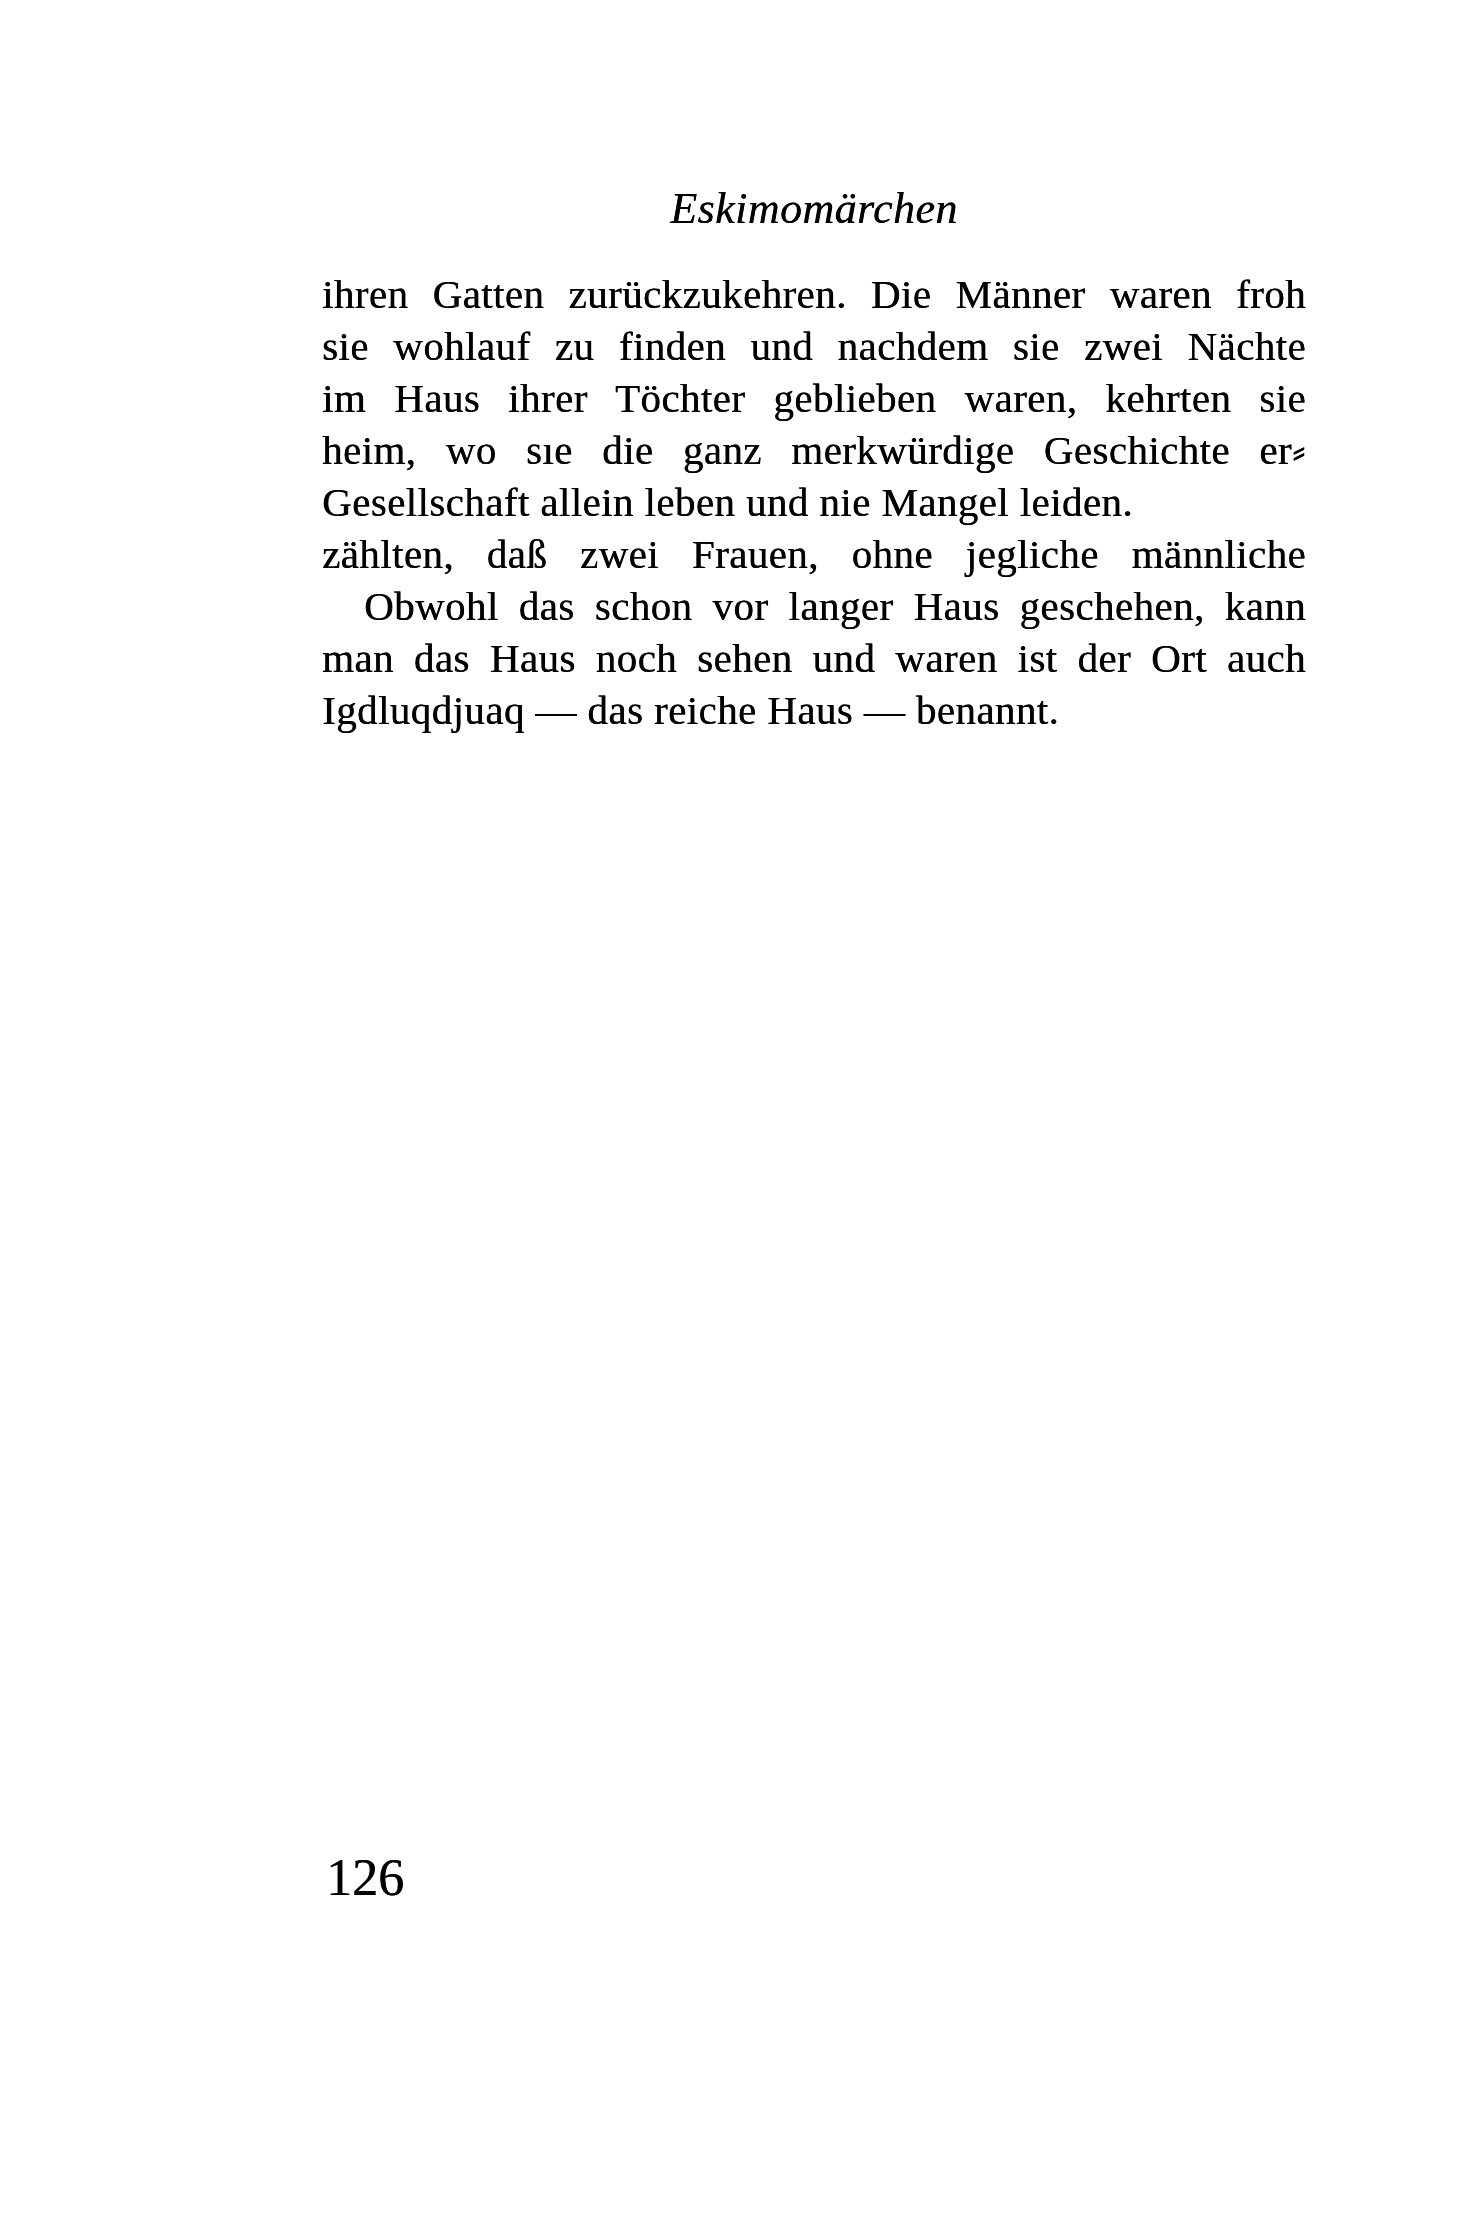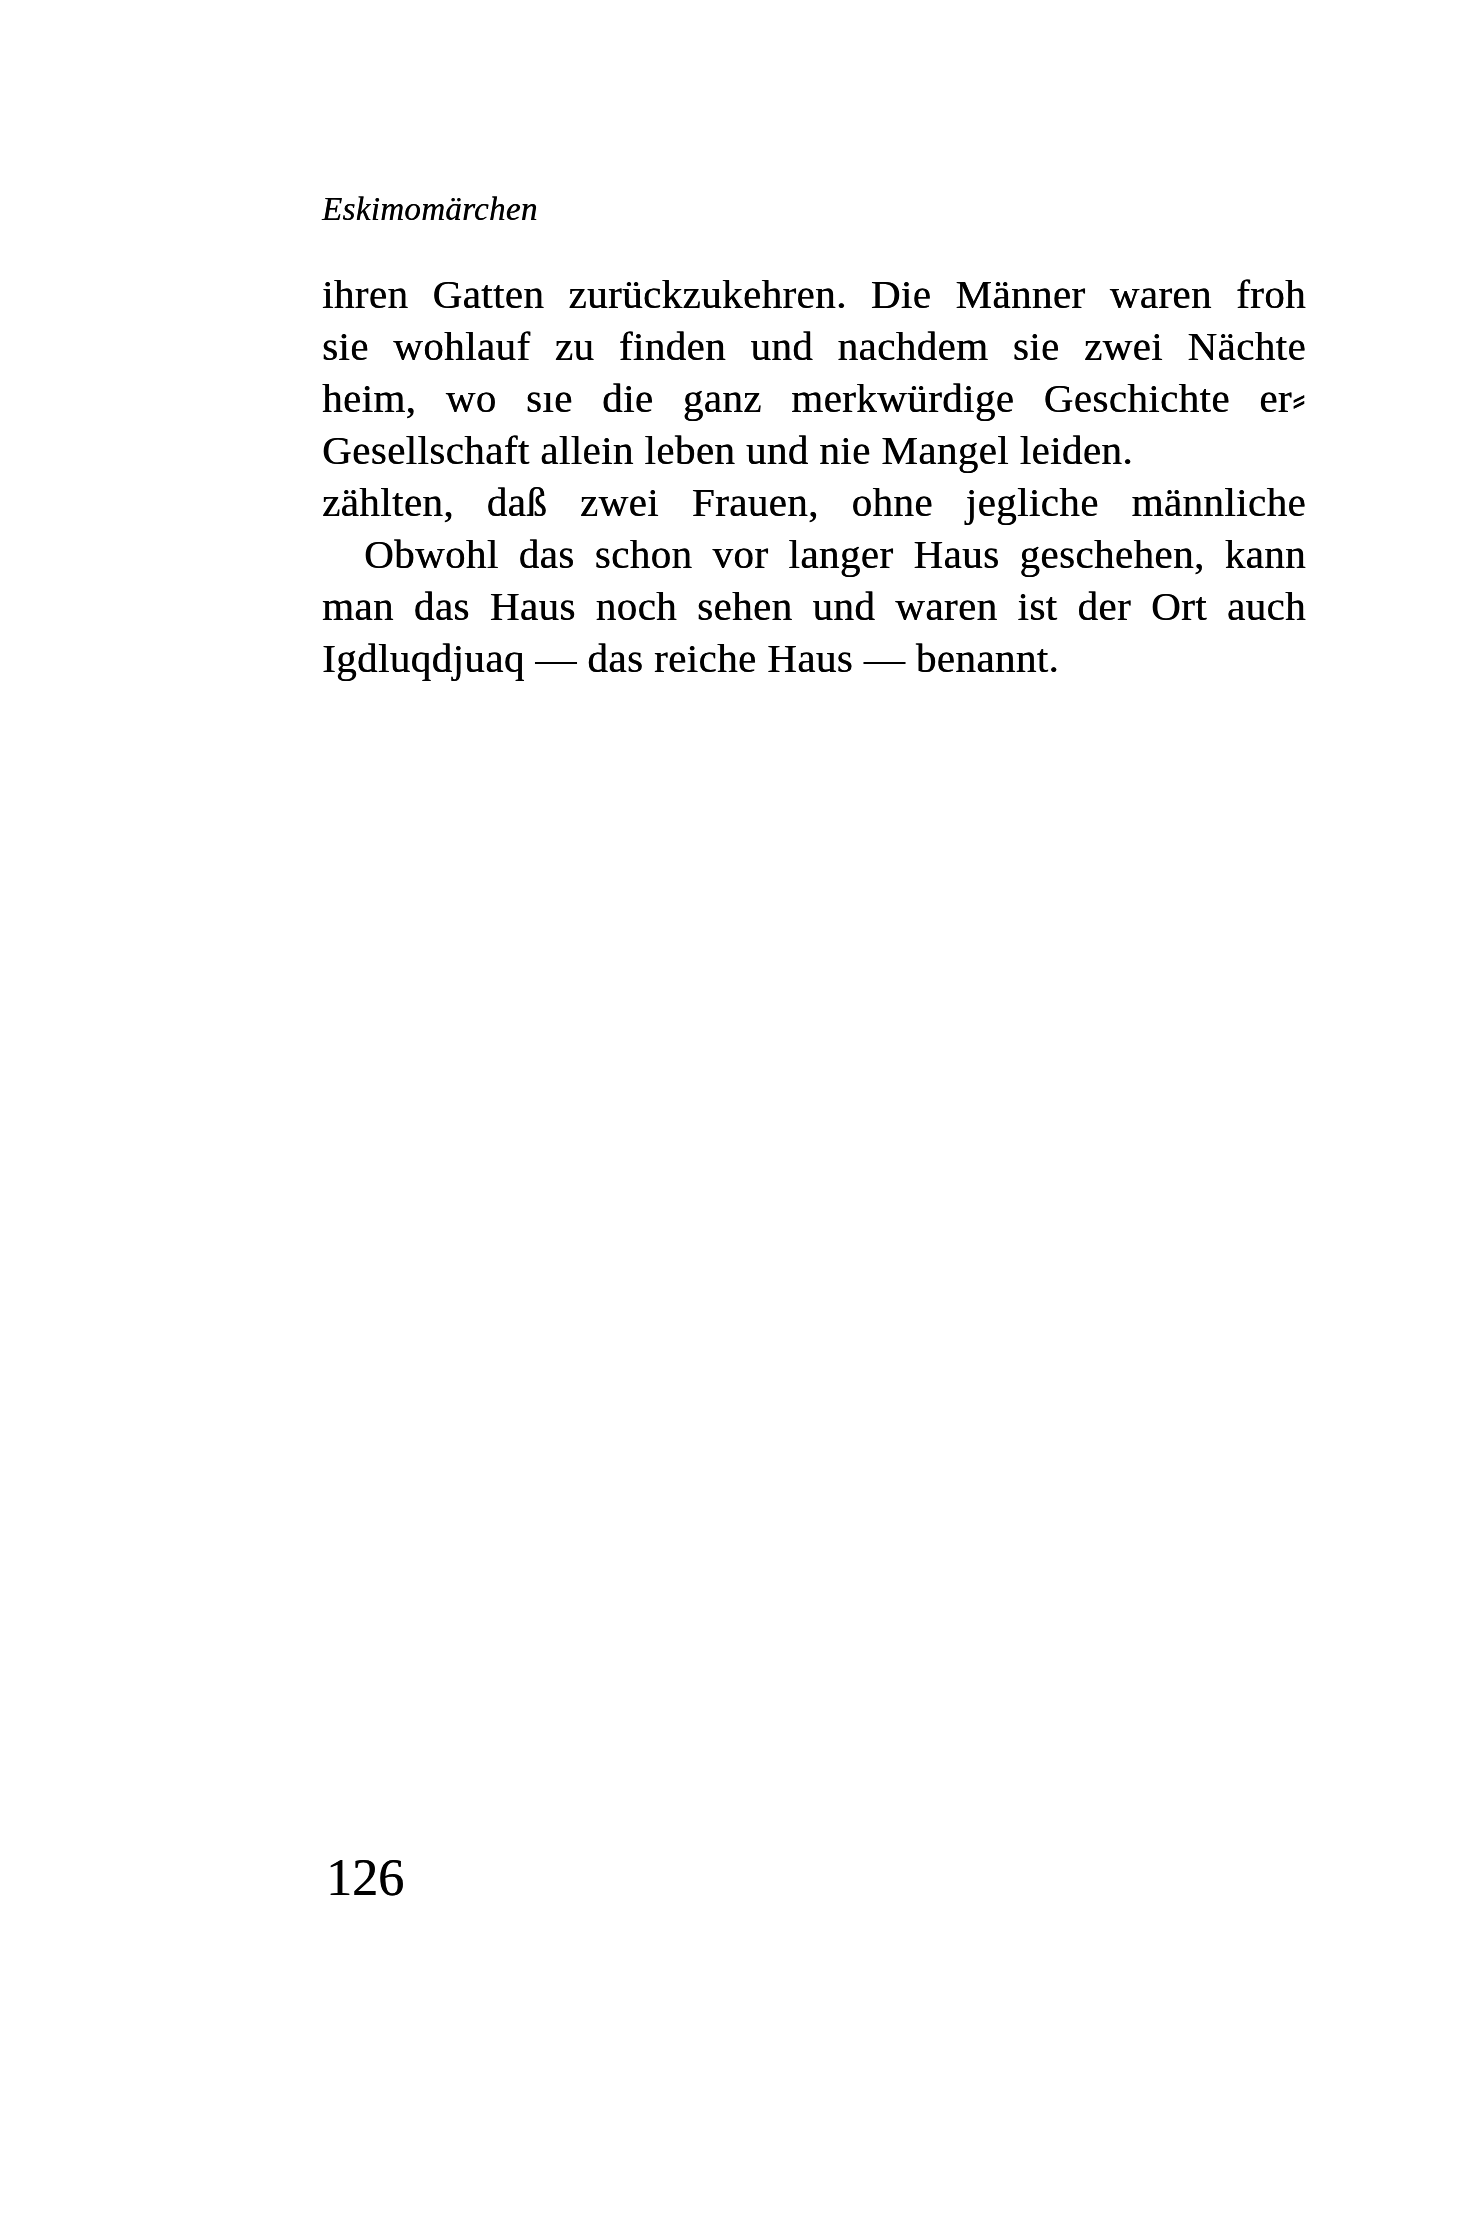--- a/index.html
+++ b/index.html
@@ -11,23 +11,23 @@
     background: #ffffff;
     color: #000000;
     font-family: "Liberation Serif", "DejaVu Serif", serif;
     overflow: hidden;
   }
   .running-header {
     position: absolute;
     top: 190px;
     left: 322px;
     width: 984px;
-    text-align: left;
+    text-align: center;
     font-style: italic;
-    font-size: 33px;
+    font-size: 44px;
     line-height: 38px;
     letter-spacing: 0.01em;
     text-shadow: 0.3px 0 0 #000;
     font-family: Liberation Serif, serif;
   }
   .text-block {
     position: absolute;
     top: 268px;
     left: 322px;
     width: 984px;
@@ -61,20 +61,21 @@
 
 <div class="page">
 
   <div class="running-header">Eskimomärchen</div>
 
   <div class="text-block">
 
     <div>
       <div class="line">ihren Gatten zurückzukehren. Die Männer waren froh</div>
       <div class="line">sie wohlauf zu finden und nachdem sie zwei Nächte</div>
+      <div class="line">im Haus ihrer Töchter geblieben waren, kehrten sie</div>
       <div class="line">heim, wo sıe die ganz merkwürdige Geschichte er⸗</div>
       <div class="line line--end">Gesellschaft allein leben und nie Mangel leiden.</div>
       <div class="line">zählten, daß zwei Frauen, ohne jegliche männliche</div>
     </div>
 
     <div>
       <div class="line line--indent">Obwohl das schon vor langer Haus geschehen, kann</div>
       <div class="line">man das Haus noch sehen und waren ist der Ort auch</div>
       <div class="line line--end">Igdluqdjuaq — das reiche Haus — benannt.</div>
     </div>

